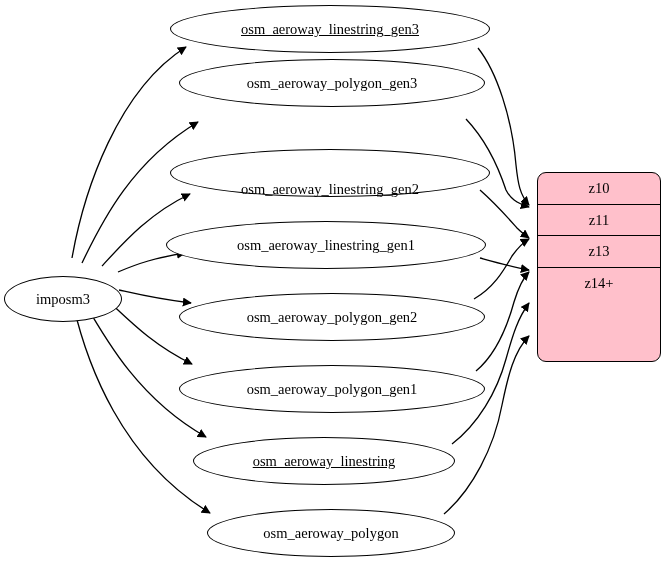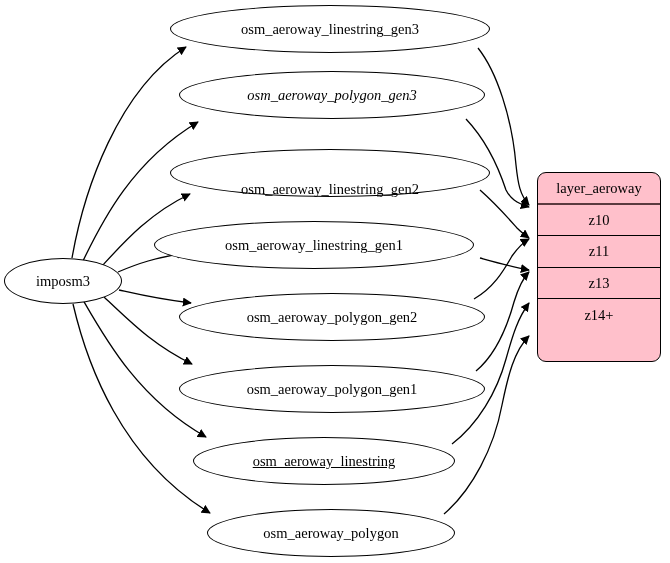--- a/index.html
+++ b/index.html
@@ -45,53 +45,50 @@
       <path d="M 466,119 C 485,139 498,166 506,190 C 510,198 516,203 529,207"></path>
       <path d="M 480,190 C 497,205 509,219 517,228 C 521,232 525,235 529,238"></path>
       <path d="M 474,299 C 493,288 503,272 512,256 C 517,249 522,243 529,239"></path>
       <path d="M 480,258 C 498,263 512,267 529,270"></path>
       <path d="M 476,371 C 494,356 506,331 514,302 C 518,289 522,279 529,272"></path>
       <path d="M 452,444 C 478,424 497,392 506,359 C 513,334 518,318 529,303"></path>
       <path d="M 444,514 C 472,490 494,448 502,405 C 508,376 514,351 529,336"></path>
     </g>
   </svg>
 
-  <div class="node-ellipse" style="left:4px;top:258px;width:118px;height:46px;align-items:center;">
+  <div class="node-ellipse" style="left:4px;top:276px;width:118px;height:46px;align-items:center;">
     <span>imposm3</span>
   </div>
 
-  <div class="node-ellipse" style="left:170px;top:5px;width:320px;height:48px;">
+  <div class="node-ellipse" style="left:170px;top:5px;width:320px;height:48px;text-decoration:underline;">
     <span>osm_aeroway_linestring_gen3</span>
   </div>
-  <div class="node-ellipse" style="left:179px;top:71px;width:306px;height:48px;font-style:italic;">
+  <div class="node-ellipse" style="left:179px;top:59px;width:306px;height:48px;">
     <span>osm_aeroway_polygon_gen3</span>
   </div>
   <div class="node-ellipse" style="left:170px;top:149px;width:320px;height:48px;align-items:flex-end;">
     <span>osm_aeroway_linestring_gen2</span>
   </div>
-  <div class="node-ellipse" style="left:154px;top:221px;width:320px;height:48px;">
+  <div class="node-ellipse" style="left:166px;top:221px;width:320px;height:48px;">
     <span>osm_aeroway_linestring_gen1</span>
   </div>
   <div class="node-ellipse" style="left:179px;top:293px;width:306px;height:48px;">
     <span>osm_aeroway_polygon_gen2</span>
   </div>
   <div class="node-ellipse" style="left:179px;top:365px;width:306px;height:48px;">
     <span>osm_aeroway_polygon_gen1</span>
   </div>
   <div class="node-ellipse" style="left:193px;top:437px;width:262px;height:48px;text-decoration:underline;">
     <span>osm_aeroway_linestring</span>
   </div>
   <div class="node-ellipse" style="left:207px;top:509px;width:248px;height:48px;">
     <span>osm_aeroway_polygon</span>
   </div>
 
   <div class="record">
-    <div class="cell head">
-      <span>layer_aeroway</span>
-    </div>
     <div class="cell">
       <span>z10</span>
     </div>
     <div class="cell">
       <span>z11</span>
     </div>
     <div class="cell">
       <span>z13</span>
     </div>
     <div class="cell">

